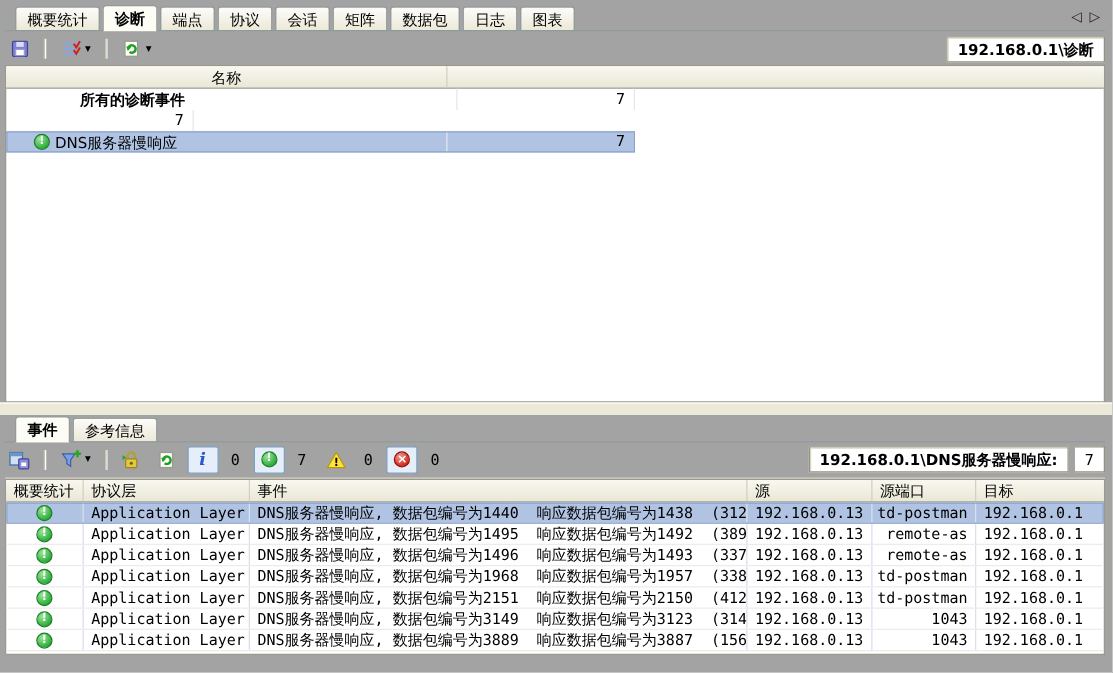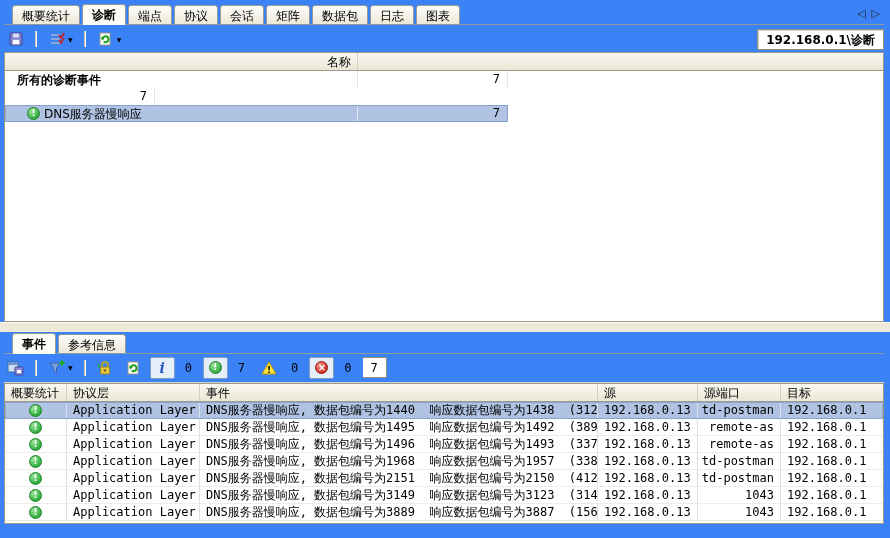--- a/index.html
+++ b/index.html
@@ -1,17 +1,17 @@
 <!DOCTYPE html>
 <html><head>
 <meta charset="utf-8">
 <style>
   * { margin:0; padding:0; box-sizing:border-box; }
   body { background:#fff; font-family:"DejaVu Sans", sans-serif; font-size:12px; color:#000; }
-  .window { position:relative; width:890px; height:538px; background:#3b82f6; overflow:hidden; }
+  .window { position:relative; width:890px; height:538px; background:#a3a3a3; overflow:hidden; }
 
   
   .tabbar { position:absolute; left:4px; top:3px; right:6px; height:22px; display:flex; align-items:flex-end; border-bottom:1px solid #919b9c; }
   .tabbar .spacer { width:8px; }
   .tab { height:19px; padding:2px 9px 0 9px; margin-right:2px; background:linear-gradient(#fdfcf9,#ece9d8); border:1px solid #919b9c; border-bottom:none; border-radius:3px 3px 0 0; cursor:default; white-space:nowrap; line-height:16px; }
   .tab.active { background:#fdfdf6; font-weight:bold; height:21px; margin-bottom:-1px; position:relative; z-index:2; }
   .tabnav { margin-left:auto; display:flex; gap:6px; align-items:center; padding:0 4px 4px 0; font-size:11px; color:#222; }
   .tabnav span { cursor:default; }
 
   
@@ -41,21 +41,21 @@
   .grid-header { display:flex; height:18px; background:linear-gradient(#f9f8f0,#eae7d6); border-bottom:1px solid #9d9b8d; }
   .hcell { padding:1px 6px; line-height:16px; border-right:1px solid #d3d0bf; white-space:nowrap; overflow:hidden; }
   .hfill { flex:1; border-right:none; }
   .tree-rows { width:503px; }
   .tree-row { display:flex; height:17px; line-height:16px; align-items:center; }
   .tree-row.selected { background:#b0c3e2; outline:1px solid #8aa3cc; outline-offset:-1px; }
   .tname { width:353px; display:flex; align-items:center; border-right:1px solid #e3e7ee; height:100%; overflow:hidden; white-space:nowrap; }
   .tcount { width:150px; text-align:right; padding-right:7px; border-right:1px solid #e3e7ee; height:100%; line-height:17px; font-family:"DejaVu Sans Mono", monospace; }
   .tree-row .expander { width:9px; height:9px; border:1px solid #848484; background:#fff; position:relative; margin:0 4px 0 7px; flex:0 0 auto; }
   .tree-row .expander::after { content:""; position:absolute; left:1px; right:1px; top:3px; height:1px; background:#000; }
-  .indent0 { padding-left:12px; }
+  .indent0 { padding-left:32px;margin-left:27px; }
   .indent1 { padding-left:22px; }
   .tname .ic-round { margin-right:4px; flex:0 0 auto; }
   .bold { font-weight:bold; }
 
   
   #splitter { position:absolute; left:0; top:322px; width:890px; height:10px; background:#ece9d8; border-top:1px solid #fdfdf6; }
 
   
   #tabbar-bottom { position:absolute; top:332px; }
   #events-pane { top:383px; height:141px; }
@@ -126,21 +126,21 @@
             <polygon points="4,6.2 8,6.8 5.2,9.8" fill="#1fa11f"></polygon>
           </svg>
         </span>
         <span class="caret">▼</span>
       </div>
       <div class="loc-box">192.168.0.1\诊断</div>
   </div>
 
   <div class="pane" id="tree-pane">
     <div class="grid-header" id="tree-header">
-        <div class="hcell" style="width: 353px; text-align: right;">名称</div>
+        <div class="hcell" style="width: 353px; text-align: center;">名称</div>
         <div class="hcell hfill"></div>
       </div>
     <div class="tree-rows" id="tree-rows">
         <div class="tree-row">
           <div class="tname indent0 bold">
             <span>所有的诊断事件</span>
           </div>
           <div class="tcount">7</div>
         </div>
         <div class="tree-row">
@@ -226,20 +226,21 @@
           </svg>
         </span>
       </div>
       <span class="counter-num">0</span>
       <div class="counter-btn toggled">
         <span class="ic">
           <span class="ic-round ic-err">×</span>
         </span>
       </div>
       <span class="counter-num">0</span>
+      <div class="loc-box">192.168.0.1\DNS服务器慢响应:</div>
     <div class="loc-count">7</div>
   </div>
 
   <div class="pane" id="events-pane">
     <div class="grid-header" id="events-header">
         <div class="hcell c1">概要统计</div>
         <div class="hcell c2">协议层</div>
         <div class="hcell c3">事件</div>
         <div class="hcell c4">源</div>
         <div class="hcell c5">源端口</div>

